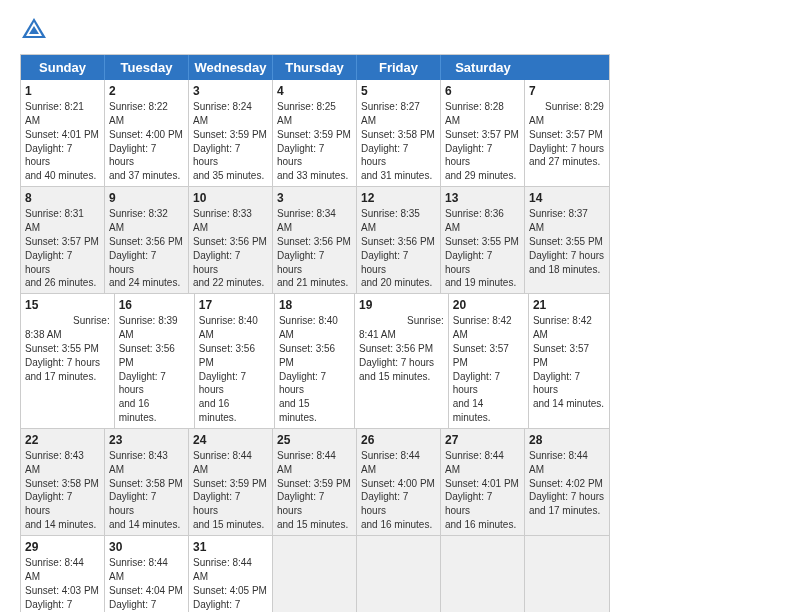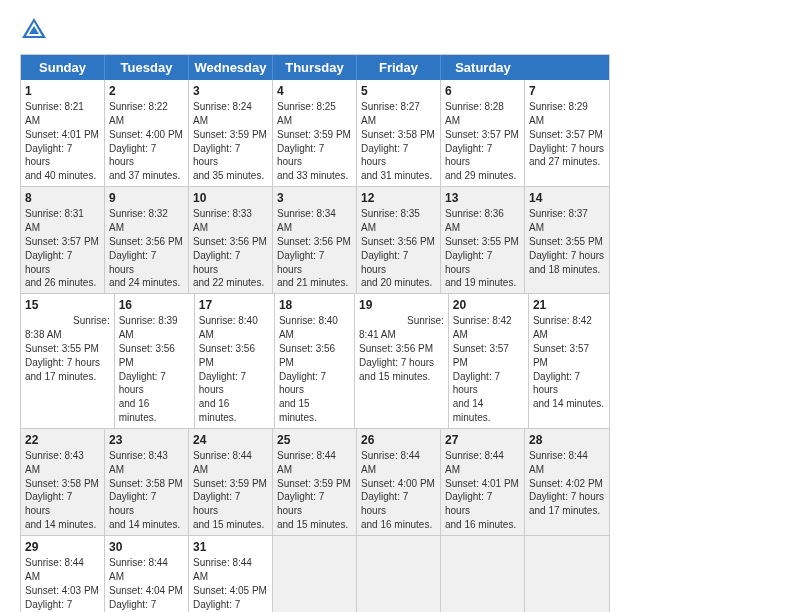--- a/index.html
+++ b/index.html
@@ -169,21 +169,21 @@
 Daylight: 7 hours
 and 33 minutes.</span></div>
           <div class="cal-cell"><span class="day-num">5</span><span class="cell-text" style="white-space: pre-line;">Sunrise: 8:27 AM
 Sunset: 3:58 PM
 Daylight: 7 hours
 and 31 minutes.</span></div>
           <div class="cal-cell"><span class="day-num">6</span><span class="cell-text" style="white-space: pre-line;">Sunrise: 8:28 AM
 Sunset: 3:57 PM
 Daylight: 7 hours
 and 29 minutes.</span></div>
-          <div class="cal-cell"><span class="day-num">7</span><span class="cell-text" style="white-space: pre-line;">Sunrise: 8:29 AM
+          <div class="cal-cell"><span class="day-num">7</span><span class="cell-text" style="white-space: pre-line; margin-left: 16px;">Sunrise: 8:29 AM
 Sunset: 3:57 PM
 Daylight: 7 hours
 and 27 minutes.</span></div>
         </div>
         <div class="cal-row">
           <div class="cal-cell shaded"><span class="day-num">8</span><span class="cell-text" style="white-space: pre-line;">Sunrise: 8:31 AM
 Sunset: 3:57 PM
 Daylight: 7 hours
 and 26 minutes.</span></div>
           <div class="cal-cell shaded"><span class="day-num">9</span><span class="cell-text" style="white-space: pre-line;">Sunrise: 8:32 AM

